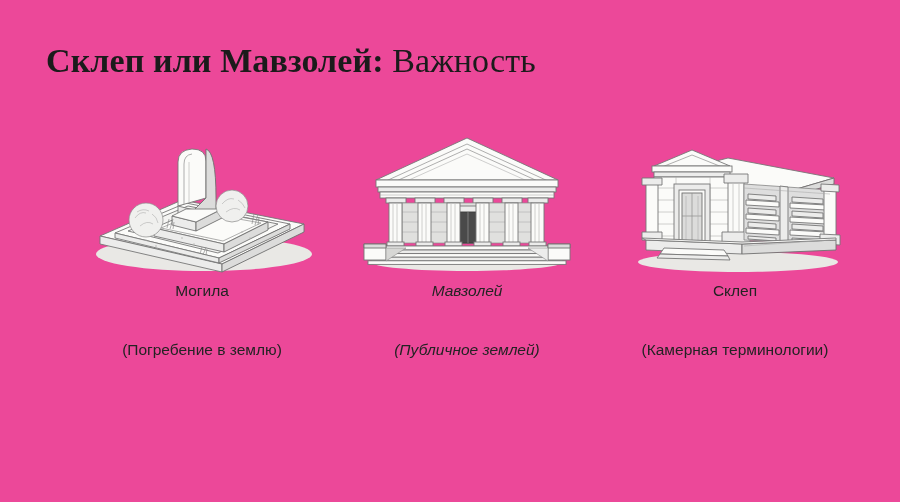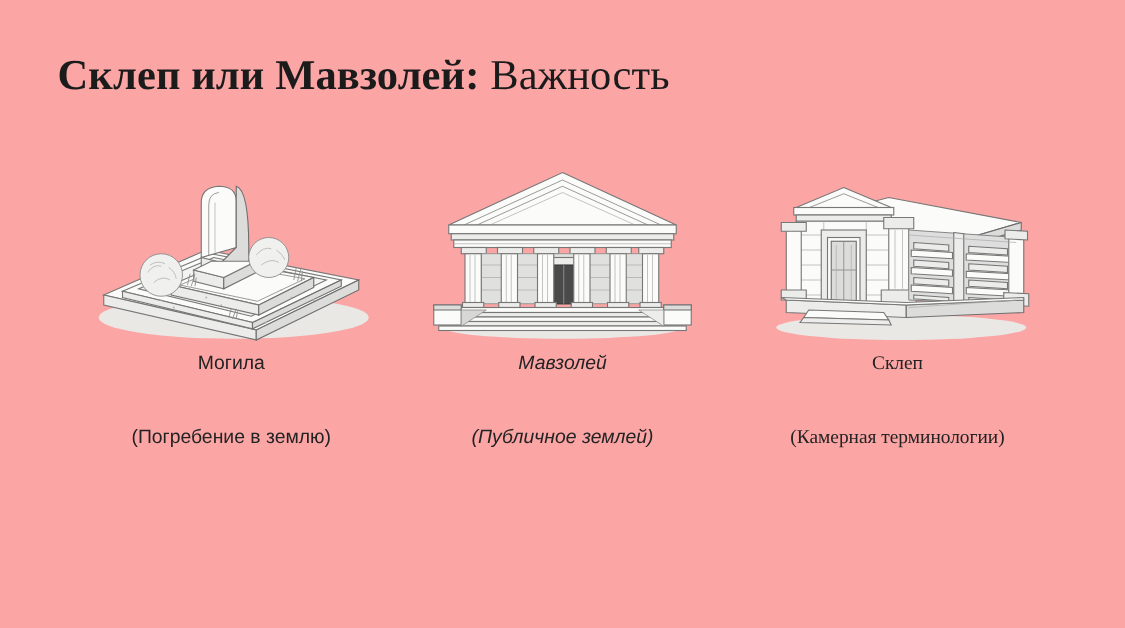--- a/index.html
+++ b/index.html
@@ -11,21 +11,21 @@
     height: 502px;
     overflow: hidden;
     background: #f7f6f2;
     font-family: "Liberation Sans", sans-serif;
     -webkit-font-smoothing: antialiased;
   }
   #slide {
     position: relative;
     width: 900px;
     height: 502px;
-    background: #fca5a5;
+    background: #ec4899;
     box-sizing: border-box;
   }
   
   #title-block {
     position: absolute;
     left: 46px;
     top: 40px;
     width: 700px;
   }
   .title-line {
@@ -38,21 +38,21 @@
   }
   .title-strong {
     font-weight: 700;
   }
   .title-light {
     font-weight: 400;
   }
   
   #figures {
     position: absolute;
-    left: 0;
+    left: 17px;
     top: 128px;
     width: 820px;
     height: 210px;
   }
   .figure {
     position: absolute;
     top: 0;
     width: 300px;
     height: 210px;
     text-align: center;
@@ -80,21 +80,21 @@
     color: #232323;
   }
   .cap-sub {
     font-size: 15.5px;
     line-height: 22px;
     color: #232323;
     margin-top: 37px;
   }
   #fig-grave  { left: 35px; }
   #fig-mausoleum { left: 300px; font-style: italic; }
-  #fig-crypt  { left: 568px; font-family: Liberation Serif, serif; }
+  #fig-crypt  { left: 568px; }
   
   #footer-note {
     position: absolute;
     left: 45px;
     top: 385px;
     width: 806px;
     font-size: 15px;
     line-height: 24px;
     color: #262626;
   }

